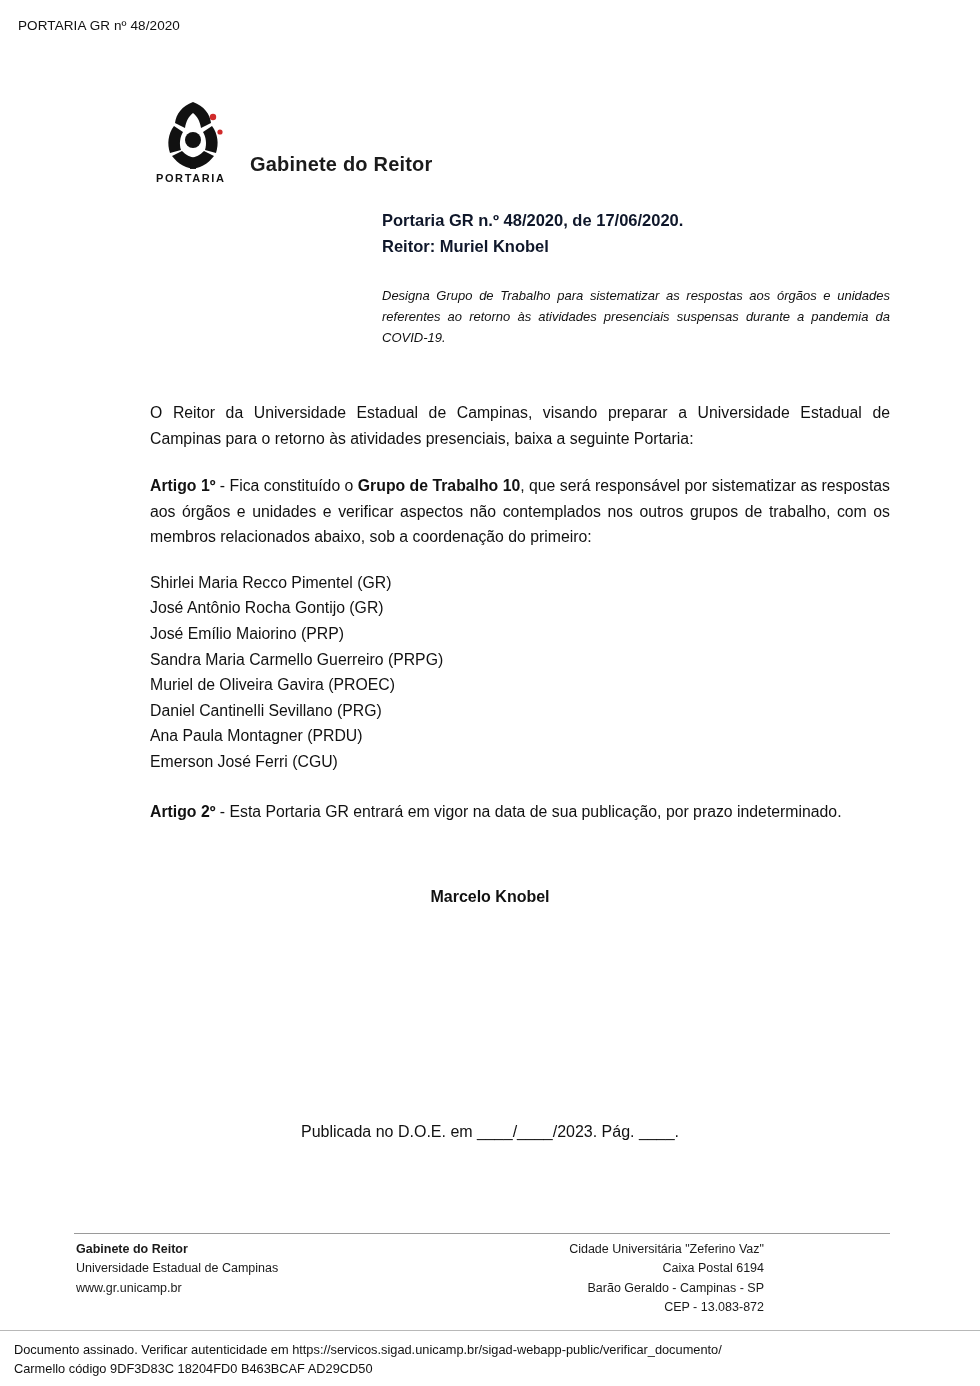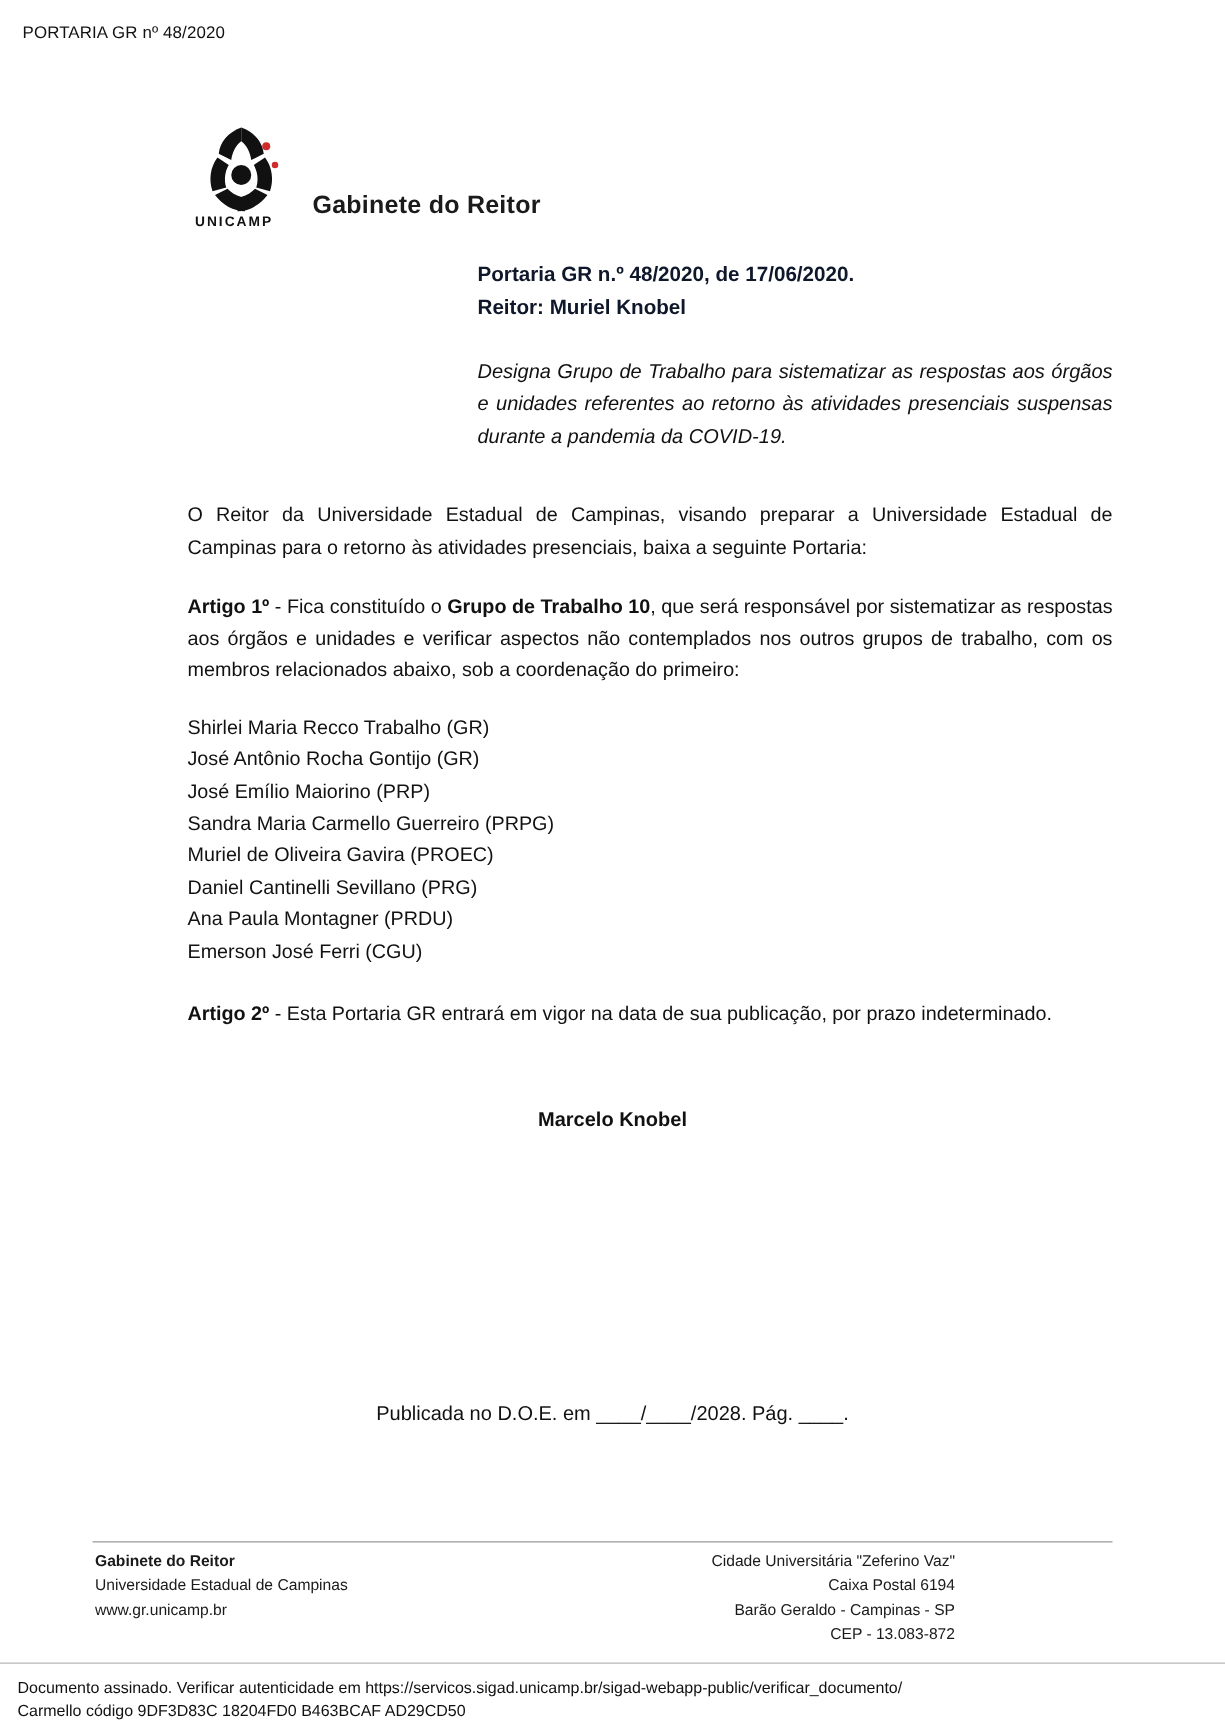--- a/index.html
+++ b/index.html
@@ -75,21 +75,21 @@
     line-height: 1.55;
     color: #0f172a;
   }
 
   
   .ementa {
     position: absolute;
     top: 285px;
     left: 382px;
     width: 508px;
-    font-size: 16px;
+    font-size: 13px;
     font-style: italic;
     line-height: 1.62;
     text-align: justify;
     color: #111;
   }
 
   
   .body-block {
     position: absolute;
     top: 400px;
@@ -203,62 +203,62 @@
           <path d="M62 30 C68 38 69 48 66 57 L55 54 C57 48 56 41 53 36 Z"></path>
           <path d="M22 60 C28 68 37 73 46 73 L45 62 C40 61 36 59 32 55 Z"></path>
           <path d="M64 60 C58 68 49 73 40 73 L41 62 C46 61 50 59 54 55 Z"></path>
           <circle cx="43" cy="44" r="8"></circle>
         </g>
         <g fill="#d02b2b">
           <circle cx="63" cy="21" r="3.2"></circle>
           <circle cx="70" cy="36" r="2.6"></circle>
         </g>
       </svg>
-      <span class="logo-word">UNICAMP</span>
+      <span class="logo-word">PORTARIA</span>
     </div>
     <div class="gabinete">Gabinete do Reitor</div>
   </div>
 
   <div class="title-block">
     <div>Portaria GR n.º 48/2020, de 17/06/2020.</div>
     <div>Reitor: Muriel Knobel</div>
   </div>
 
   <div class="ementa">Designa Grupo de Trabalho para sistematizar as respostas aos órgãos e unidades referentes ao retorno às atividades presenciais suspensas durante a pandemia da COVID-19.</div>
 
   <div class="body-block">
 
     <p class="para">O Reitor da Universidade Estadual de Campinas, visando preparar a Universidade Estadual de Campinas para o retorno às atividades presenciais, baixa a seguinte Portaria:</p>
 
     <p class="para tight">
       <b>Artigo 1º</b><span> - Fica constituído o </span><b>Grupo de Trabalho 10</b><span>, que será responsável por sistematizar as respostas aos órgãos e unidades e verificar aspectos não contemplados nos outros grupos de trabalho, com os membros relacionados abaixo, sob a coordenação do primeiro:</span>
     </p>
 
     <ul class="member-list">
-      <li>Shirlei Maria Recco Trabalho (GR)</li>
+      <li>Shirlei Maria Recco Pimentel (GR)</li>
       <li>José Antônio Rocha Gontijo (GR)</li>
       <li>José Emílio Maiorino (PRP)</li>
       <li>Sandra Maria Carmello Guerreiro (PRPG)</li>
       <li>Muriel de Oliveira Gavira (PROEC)</li>
       <li>Daniel Cantinelli Sevillano (PRG)</li>
       <li>Ana Paula Montagner (PRDU)</li>
       <li>Emerson José Ferri (CGU)</li>
     </ul>
 
     <p class="para">
       <b>Artigo 2º</b><span> - Esta Portaria GR entrará em vigor na data de sua publicação, por prazo indeterminado.</span>
     </p>
 
   </div>
 
   <div class="signature">
     <span class="sig-name">Marcelo Knobel</span>
   </div>
 
-  <div class="publication">Publicada no D.O.E. em ____/____/2028. Pág. ____.</div>
+  <div class="publication">Publicada no D.O.E. em ____/____/2023. Pág. ____.</div>
 
   <div class="footer-rule"></div>
 
   <div class="footer-left">
     <div class="f-strong">Gabinete do Reitor</div>
     <div>Universidade Estadual de Campinas</div>
     <div>www.gr.unicamp.br</div>
   </div>
 
   <div class="footer-right">

